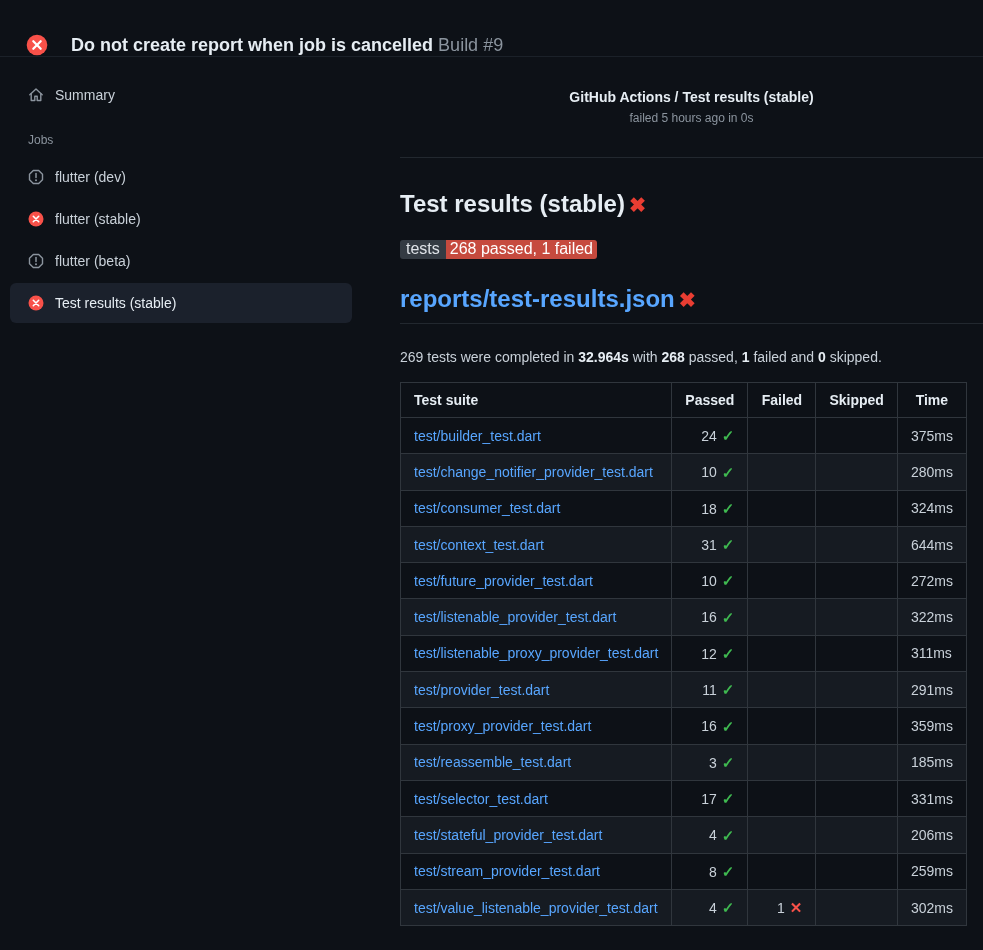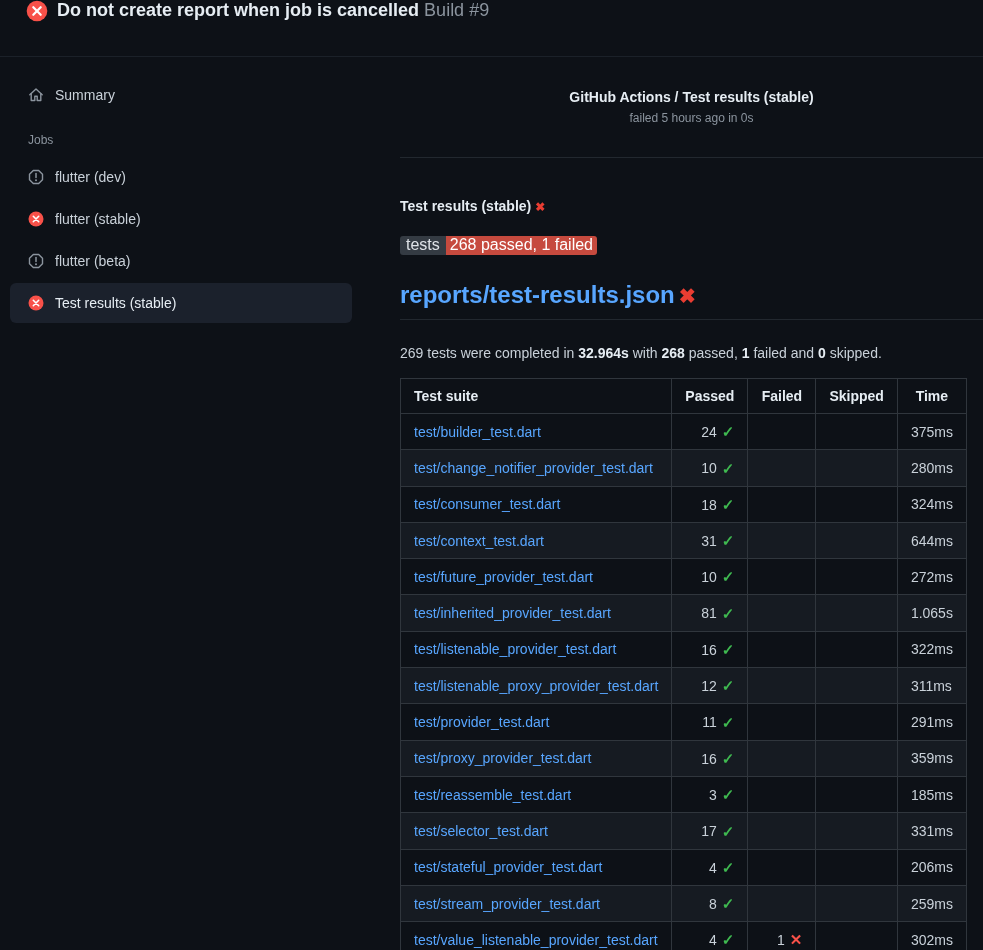--- a/index.html
+++ b/index.html
@@ -7,21 +7,21 @@
   body {
     font-family:"Liberation Sans", sans-serif;
     color:var(--text,#c9d1d9);
     font-size:14px;
   }
   .page { width:983px; height:950px; overflow:hidden; background:var(--bg,#0d1117); }
 
   
   .topbar {
     height:57px;
-    display:flex; align-items:flex-start; gap:9px;
+    display:flex; align-items:flex-end; gap:23px;
     padding:0 26px;
     border-bottom:1px solid #1b2129;
   }
   .topbar .status-icon { display:flex; }
   .page-title { font-size:18px; font-weight:700; color:var(--bright,#e6edf3); white-space:nowrap; }
   .page-title .build { color:var(--muted,#8b949e); font-weight:400; }
 
   
   .layout { display:flex; align-items:flex-start; }
 
@@ -36,21 +36,21 @@
   .side-item.selected { background:var(--selected,#1b212c); color:var(--bright,#e6edf3); }
   .side-group-label { color:var(--muted,#8b949e); font-size:12px; padding:20px 18px 10px 18px; }
   .job-item { margin-bottom:2px; padding-top:12px; padding-bottom:12px; }
 
   
   .content { flex:1; padding:30px 0 0 30px; min-width:0; }
   .run-header { padding-bottom:32px; border-bottom:1px solid #22282f;text-align:center; }
   .breadcrumb { font-weight:700; color:var(--bright,#e6edf3); line-height:20px; }
   .status-line { color:var(--muted,#8b949e); font-size:12px; margin-top:4px; }
 
-  .section-title { margin-top:40px; font-size:14px; font-weight:700; color:var(--bright,#e6edf3); }
+  .section-title { margin-top:32px; font-size:24px; font-weight:700; color:var(--bright,#e6edf3); }
   .x-mark { color:var(--emojiRed,#ee352e); font-weight:700; font-size:0.85em; margin-left:4px; }
 
   .badge-row { margin-top:22px; }
   .badge { display:inline-flex; font-size:16px; line-height:14px; border-radius:3px; overflow:hidden; }
   .badge-label { background:var(--badgeLabel,#343b43); color:#dfe3e8; padding:2px 6px 3px; }
   .badge-value { background:var(--badgeFail,#c64a3e); color:#ffffff; padding:2px 4px 3px; }
 
   .report-title { margin-top:26px; font-size:24px; font-weight:700; padding-bottom:10px; border-bottom:1px solid #22282f; }
   .report-link { color:var(--link,#58a6ff); text-decoration:none; }
 
@@ -208,27 +208,20 @@
     <td class="col-time">644ms</td>
   </tr>
             <tr>
     <td class="col-suite"><a href="#" class="suite-link">test/future_provider_test.dart</a></td>
     <td class="stat col-passed"><span class="stat-num">10</span><span class="stat-icon check">✓</span></td>
     <td class="stat col-failed"></td>
     <td class="stat col-skipped"></td>
     <td class="col-time">272ms</td>
   </tr>
             <tr>
-    <td class="col-suite"><a href="#" class="suite-link">test/inherited_provider_test.dart</a></td>
-    <td class="stat col-passed"><span class="stat-num">81</span><span class="stat-icon check">✓</span></td>
-    <td class="stat col-failed"></td>
-    <td class="stat col-skipped"></td>
-    <td class="col-time">1.065s</td>
-  </tr>
-            <tr>
     <td class="col-suite"><a href="#" class="suite-link">test/listenable_provider_test.dart</a></td>
     <td class="stat col-passed"><span class="stat-num">16</span><span class="stat-icon check">✓</span></td>
     <td class="stat col-failed"></td>
     <td class="stat col-skipped"></td>
     <td class="col-time">322ms</td>
   </tr>
             <tr>
     <td class="col-suite"><a href="#" class="suite-link">test/listenable_proxy_provider_test.dart</a></td>
     <td class="stat col-passed"><span class="stat-num">12</span><span class="stat-icon check">✓</span></td>
     <td class="stat col-failed"></td>

